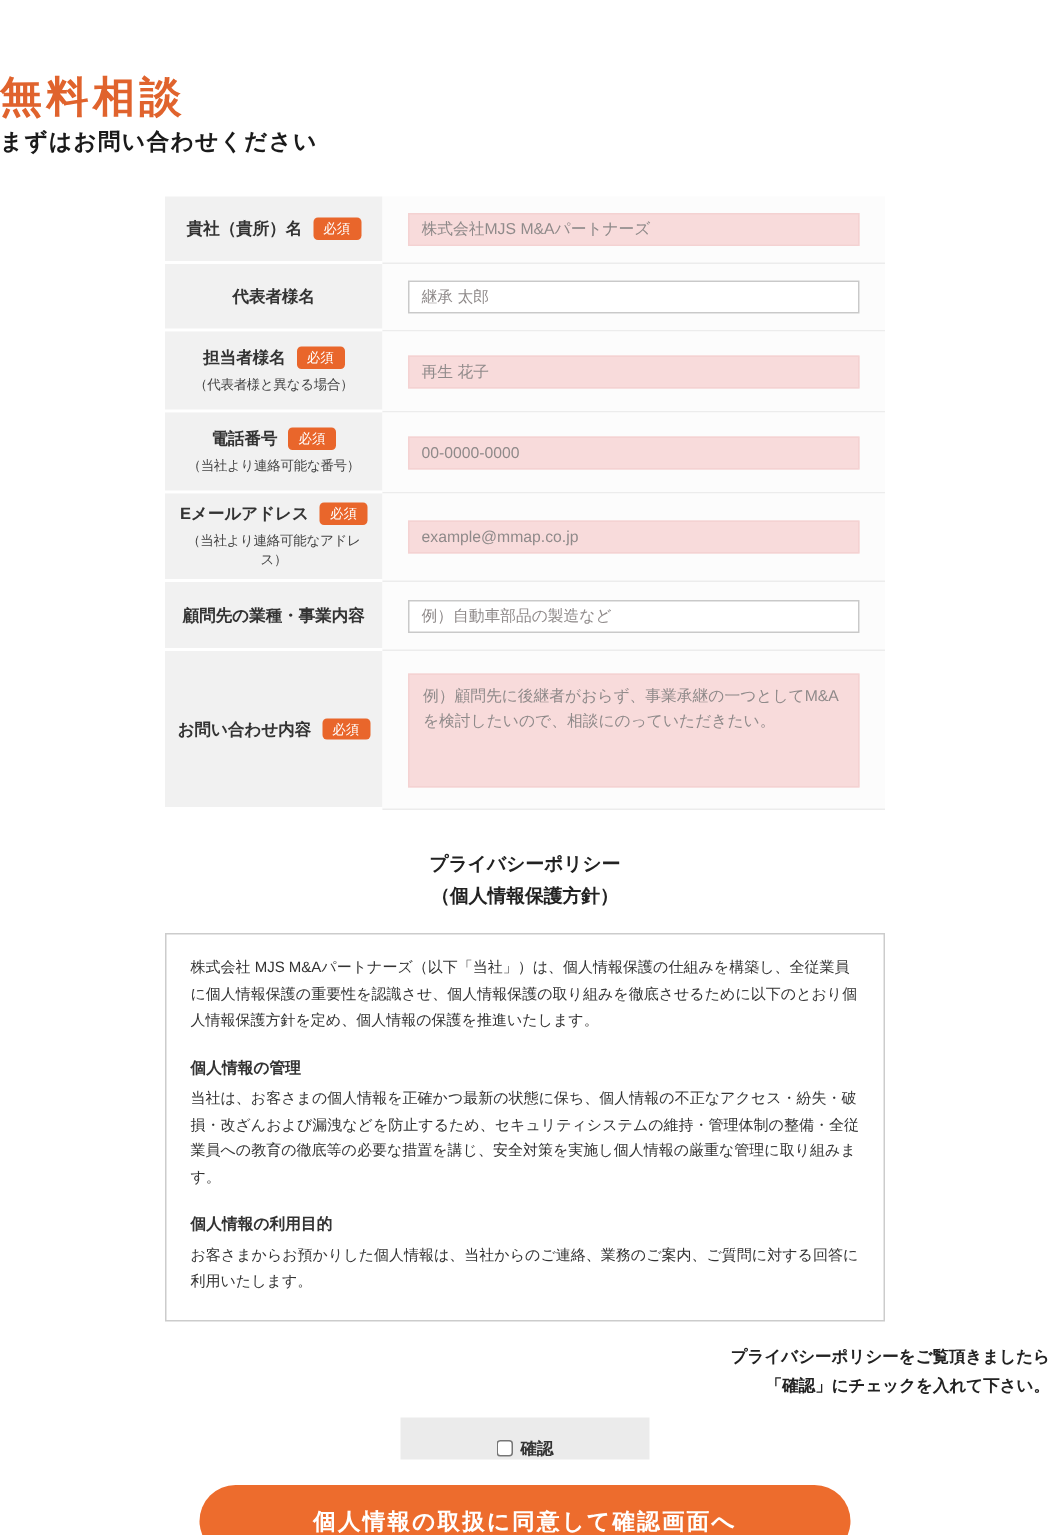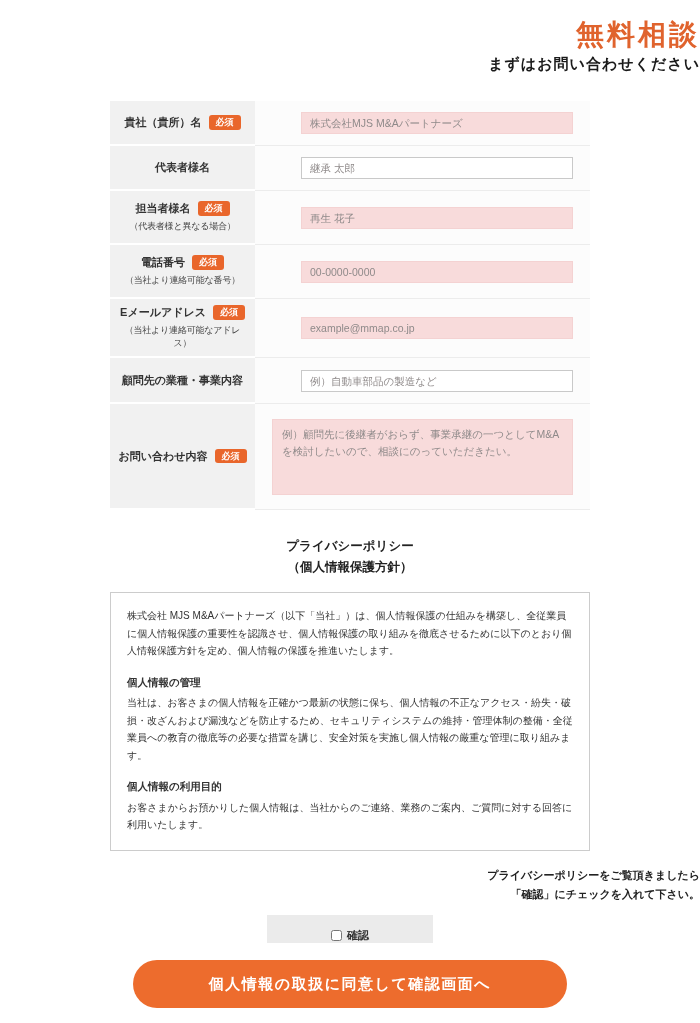--- a/index.html
+++ b/index.html
@@ -4,57 +4,57 @@
 <style>
   * { margin:0; padding:0; box-sizing:border-box; }
   html { background:#fff; }
   body {
     width:700px; margin:0 auto; background:#fff;
     font-family:"Liberation Sans", sans-serif; color:#333;
   }
   .page { width:700px; overflow:hidden; }
 
   
-  .header { padding-top:16px; text-align:right; }
+  .header { padding-top:46px; text-align:left; }
   .page-title {
     font-family:"DejaVu Serif", serif; font-size:28px; font-weight:bold;
     color:#e0632d; letter-spacing:3px;
   }
   .page-subtitle {
     font-family:"DejaVu Serif", serif; font-size:15px; font-weight:bold;
     color:#1a1a1a; margin-top:1px; letter-spacing:1px;
   }
 
   
   .form { width:480px; margin:27px auto 0; }
   .form-row { display:flex; }
   .label-cell {
     width:145px; background:#f1f1f1; border-bottom:2px solid #fff;
     display:flex; flex-direction:column; justify-content:center; align-items:center;
     text-align:center; padding:6px 6px;
   }
   .label-line { display:flex; align-items:center; justify-content:space-between; gap:7px; }
   .row-label { font-size:11px; font-weight:bold; color:#333; }
   .req-badge {
-    background:#e9662b; color:#fff; font-size:9px; font-weight:bold;
+    background:#e9662b; color:#fff; font-size:9px; font-weight:normal;
     padding:2px 7px; border-radius:3px; line-height:1.2; white-space:nowrap;
   }
   .row-note { font-size:9px; color:#444; margin-top:4px; letter-spacing:-0.2px; }
   .value-cell {
     flex:1; background:#fcfcfc; border-bottom:1px solid #ececec;
     display:flex; align-items:center; padding:10px 17px;
   }
   .r-h45 .label-cell, .r-h45 .value-cell { min-height:45px; }
   .r-h54 .label-cell, .r-h54 .value-cell { min-height:54px; }
   .r-h46 .label-cell, .r-h46 .value-cell { min-height:46px; }
   .r-tall .label-cell, .r-tall .value-cell { min-height:106px; }
 
   .txt-input {
     width:100%; height:22px; font-size:10.5px; padding:0 8px;
-    font-family:"Liberation Sans", sans-serif; outline:none;margin-left:29px;
+    font-family:"Liberation Sans", sans-serif; outline:none;
   }
   .input-pink { background:#f8dbdb; border:1px solid #f4d2d2; }
   .input-white { background:#fff; border:1px solid #c9c9c9; }
   .txt-input::placeholder, .txt-area::placeholder { color:#8f8a8a; opacity:1; }
   .txt-area {
     width:100%; height:76px; font-size:10.5px; padding:6px 9px; line-height:1.65;
     background:#f8dbdb; border:1px solid #f4d2d2; resize:none;
     font-family:"Liberation Sans", sans-serif; outline:none;
   }
 

